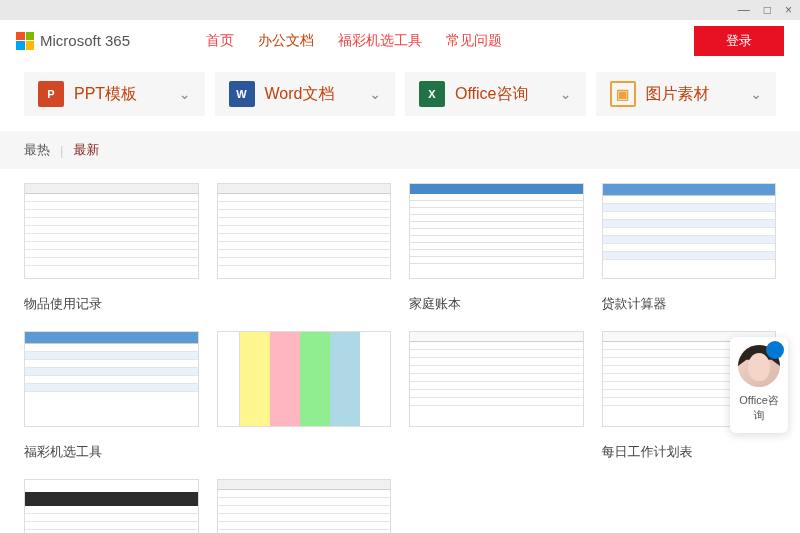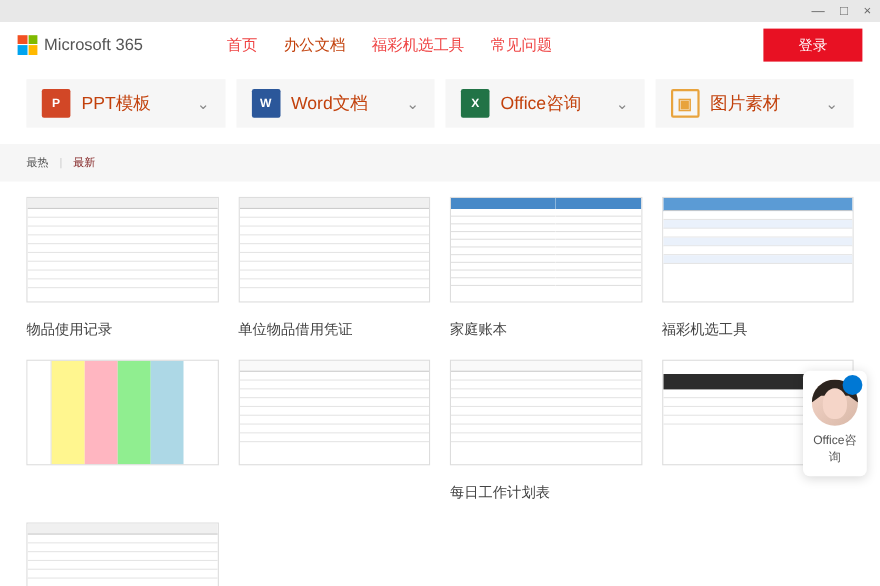--- a/index.html
+++ b/index.html
@@ -19,21 +19,21 @@
 .login-btn{margin-left:auto;background:#e81123;color:#fff;border:none;padding:6px 32px;font-size:13px;cursor:pointer}
 .catbar{display:flex;padding:10px 24px 14px;gap:10px;border-bottom:1px solid #fff}
 .cat{flex:1;background:#f6f6f6;display:flex;align-items:center;padding:9px 14px;cursor:pointer}
 .cat-icon{width:26px;height:26px;border-radius:2px;display:flex;align-items:center;justify-content:center;margin-right:10px;color:#fff;font-size:11px;font-weight:bold}
 .cat-icon.ppt{background:#d24726}
 .cat-icon.word{background:#2b579a}
 .cat-icon.excel{background:#217346}
 .cat-icon.img{background:transparent;border:2px solid #e8a33d;color:#e8a33d;font-size:14px}
 .cat-label{font-size:16px;color:#c2410c}
 .chev{margin-left:auto;color:#888;font-size:14px}
-.filters{background:#f6f6f6;padding:10px 24px;font-size:10px;color:#555;display:flex;align-items:center;gap:10px}
+.filters{background:#f6f6f6;padding:10px 24px;font-size:13px;color:#555;display:flex;align-items:center;gap:10px}
 .filters .divider{color:#ccc}
 .filters .active{color:#7f1d1d}
 .grid{padding:14px 24px;display:grid;grid-template-columns:repeat(4,1fr);gap:18px}
 .card{cursor:pointer}
 .thumb{width:100%;height:96px;border:1px solid #ddd;background:#fff;position:relative;overflow:hidden}
 .card-title{font-size:13px;color:#444;margin-top:16px}
 
 .tbl{width:100%;height:100%}
 .tbl-head{height:10px;background:#f0f0f0;border-bottom:1px solid #ccc}
 .tbl-rows{height:calc(100% - 10px)}
@@ -150,21 +150,20 @@
             <div class="tbl-row"></div>
             <div class="tbl-row"></div>
             <div class="tbl-row"></div>
             <div class="tbl-row"></div>
             <div class="tbl-row"></div>
             <div class="tbl-row"></div>
             <div class="tbl-row"></div>
           </div>
         </div>
       </div>
-    <div class="card-title">单位物品借用凭证</div>
   </div>
   <div class="card">
     <div class="thumb">
       <div class="home-acc">
           <div class="l">
             <div class="strip"></div>
             <div class="rows">
               <div></div>
               <div></div>
               <div></div>
@@ -188,20 +187,38 @@
               <div></div>
               <div></div>
               <div></div>
               <div></div>
               <div></div>
             </div>
           </div>
         </div>
     </div>
     <div class="card-title">家庭账本</div>
+  </div>
+  <div class="card">
+    <div class="thumb blue-tbl">
+        <div class="tbl">
+          <div class="tbl-head"></div>
+          <div class="tbl-rows">
+            <div class="tbl-row"></div>
+            <div class="tbl-row"></div>
+            <div class="tbl-row"></div>
+            <div class="tbl-row"></div>
+            <div class="tbl-row"></div>
+            <div class="tbl-row"></div>
+            <div class="tbl-row"></div>
+            <div class="tbl-row"></div>
+          </div>
+        </div>
+      </div>
+    <div class="card-title">贷款计算器</div>
   </div>
   <div class="card">
     <div class="thumb blue-tbl">
         <div class="tbl">
           <div class="tbl-head" style="background:#5b9bd5"></div>
           <div class="tbl-rows">
             <div class="tbl-row"></div>
             <div class="tbl-row"></div>
             <div class="tbl-row"></div>
             <div class="tbl-row"></div>

